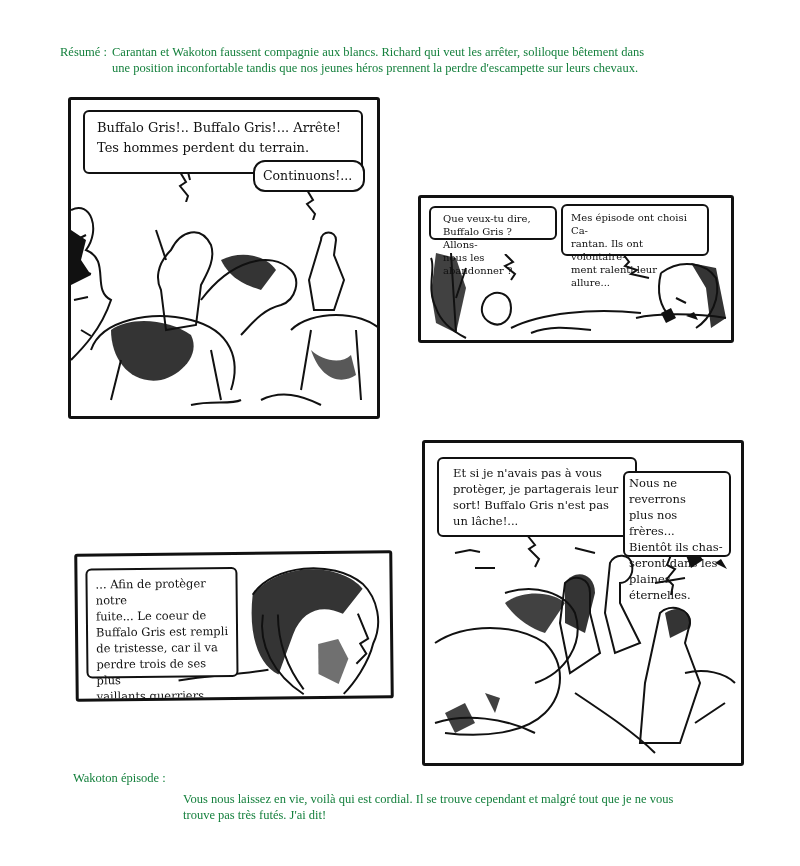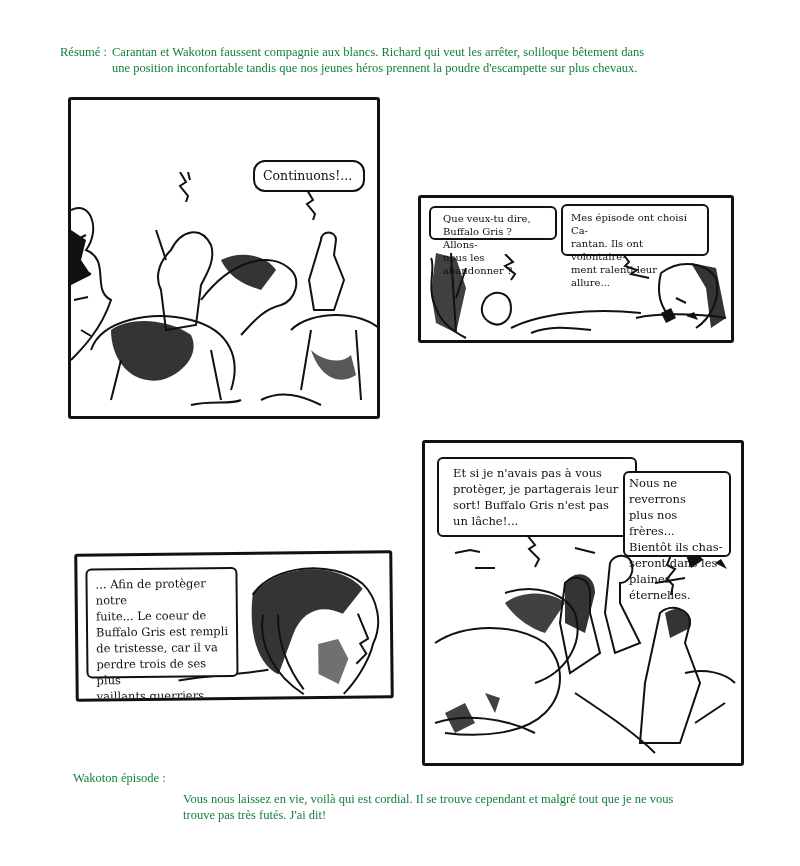--- a/index.html
+++ b/index.html
@@ -14,21 +14,21 @@
             font-family:"DejaVu Serif","Liberation Serif",serif; color:#111; padding:4px 8px;
             box-sizing:border-box; white-space:pre-line; z-index:2; }
   .tail { position:absolute; z-index:3; }
 </style>
 </head>
 <body>
 
 <div class="caption" style="left:60px; top:44px; width:720px; height:34px;">
   <span class="label">Résumé :</span>
   <span class="body" style="left:52px; top:0;">Carantan et Wakoton faussent compagnie aux blancs. Richard qui veut les arrêter, soliloque bêtement dans
-une position inconfortable tandis que nos jeunes héros prennent la poudre d'escampette sur plus chevaux.</span>
+une position inconfortable tandis que nos jeunes héros prennent la perdre d'escampette sur leurs chevaux.</span>
 </div>
 
 <div class="panel" style="left:68px; top:97px; width:306px; height:316px;">
   <svg class="art" viewBox="0 0 306 316" preserveAspectRatio="none">
     <g fill="none" stroke="#111" stroke-width="2">
       <path d="M0 110 C20 100 30 130 15 150 C40 160 20 190 40 200 C30 230 10 250 0 260"></path>
       <path d="M5 140 l10 -5 M8 170 l12 4 M3 200 l14 -3 M10 230 l10 6"></path>
       <path d="M100 150 c10 -20 30 -25 40 -5 c5 15 -5 30 -10 40 l-5 40 l-30 5 l-5 -40 c-5 -10 -5 -25 10 -40z"></path>
       <path d="M85 130 l10 30"></path>
       <path d="M130 200 c30 -40 70 -50 90 -30 c10 10 5 30 -10 35 c-20 5 -30 20 -40 30"></path>
@@ -37,20 +37,22 @@
       <path d="M220 230 c20 -20 70 -20 90 0 M230 290 l10 -60 M290 300 l-5 -70"></path>
       <path d="M190 300 c20 -10 40 -5 60 5 M120 305 c20 -5 40 0 50 -5"></path>
     </g>
     <g fill="#111">
       <path d="M40 230 c20 -15 60 -10 80 5 c10 20 -10 40 -30 45 c-30 5 -50 -20 -50 -50z" opacity="0.85"></path>
       <path d="M150 160 c20 -10 45 -5 55 10 l-15 20 c-15 -5 -30 -10 -40 -30z" opacity="0.85"></path>
       <path d="M0 130 l15 10 l-5 20 l10 15 l-20 10z"></path>
       <path d="M240 250 c10 10 30 15 40 5 l5 20 c-15 10 -35 5 -45 -25z" opacity="0.7"></path>
     </g>
   </svg>
+  <div class="bubble" style="left:12px; top:10px; width:280px; height:64px; font-size:13px; line-height:20px; padding:6px 12px;">Buffalo Gris!.. Buffalo Gris!... Arrête!
+Tes hommes perdent du terrain.</div>
   <svg class="tail" style="left:105px; top:72px;" width="20" height="30" viewBox="0 0 20 30">
     <path d="M4 0 l6 10 l-6 4 l8 10 l-2 6 M12 0 l2 8" fill="none" stroke="#111" stroke-width="2"></path>
   </svg>
   <div class="bubble" style="left:182px; top:60px; width:112px; height:32px; font-size:12.5px; line-height:20px; padding:4px 8px;border-radius:12px;">Continuons!...</div>
   <svg class="tail" style="left:232px; top:90px;" width="20" height="30" viewBox="0 0 20 30">
     <path d="M4 0 l6 10 l-6 4 l8 10 l-2 6" fill="none" stroke="#111" stroke-width="2"></path>
   </svg>
 </div>
 
 <div class="panel" style="left:418px; top:195px; width:310px; height:142px;">

